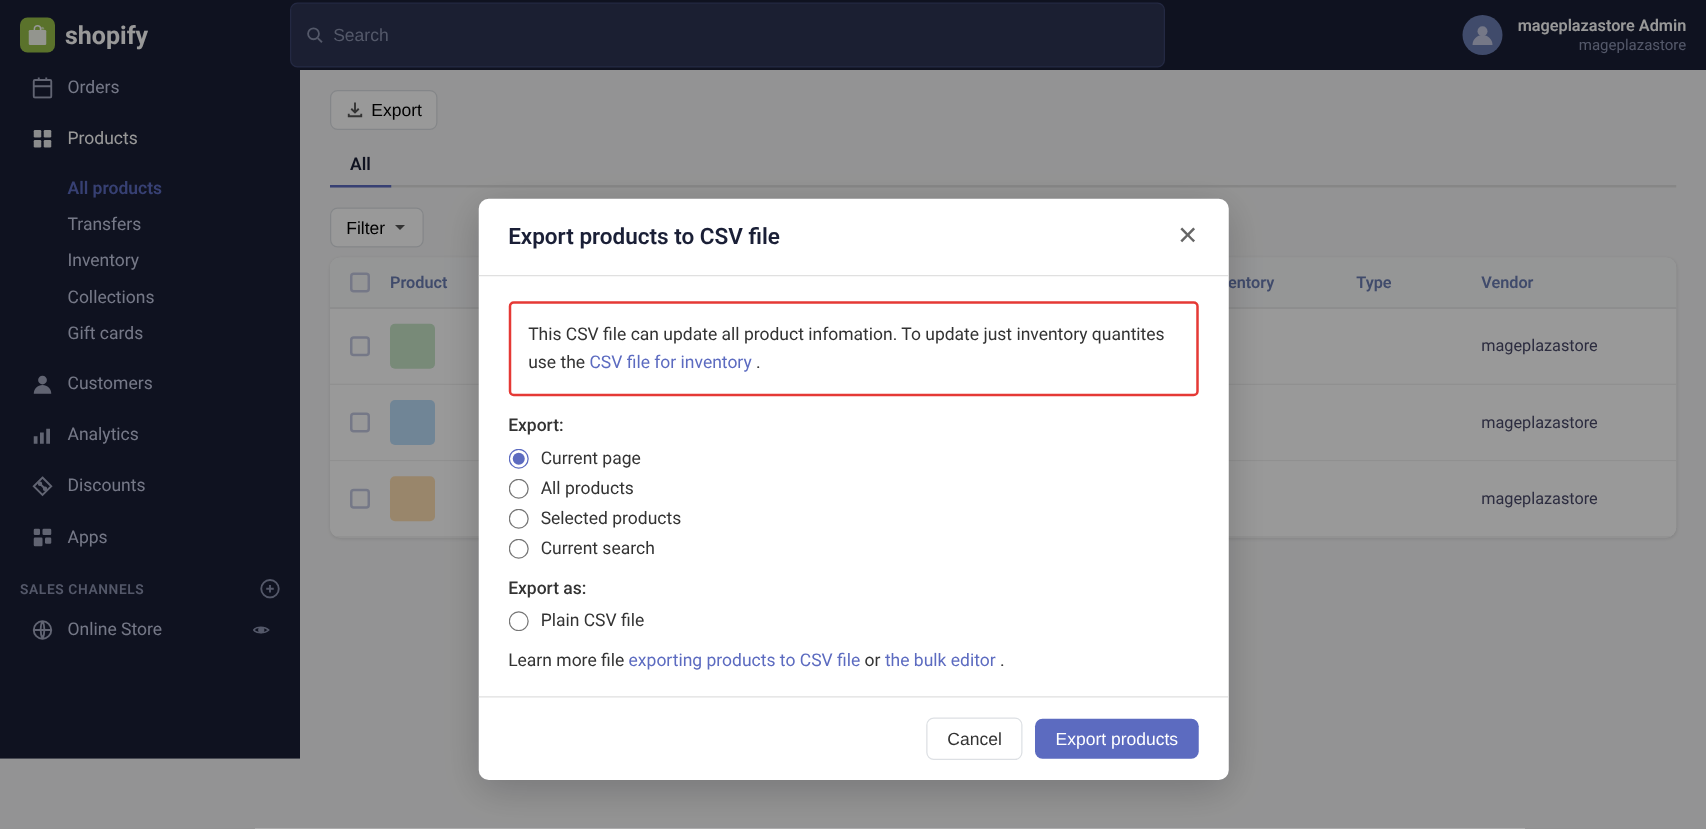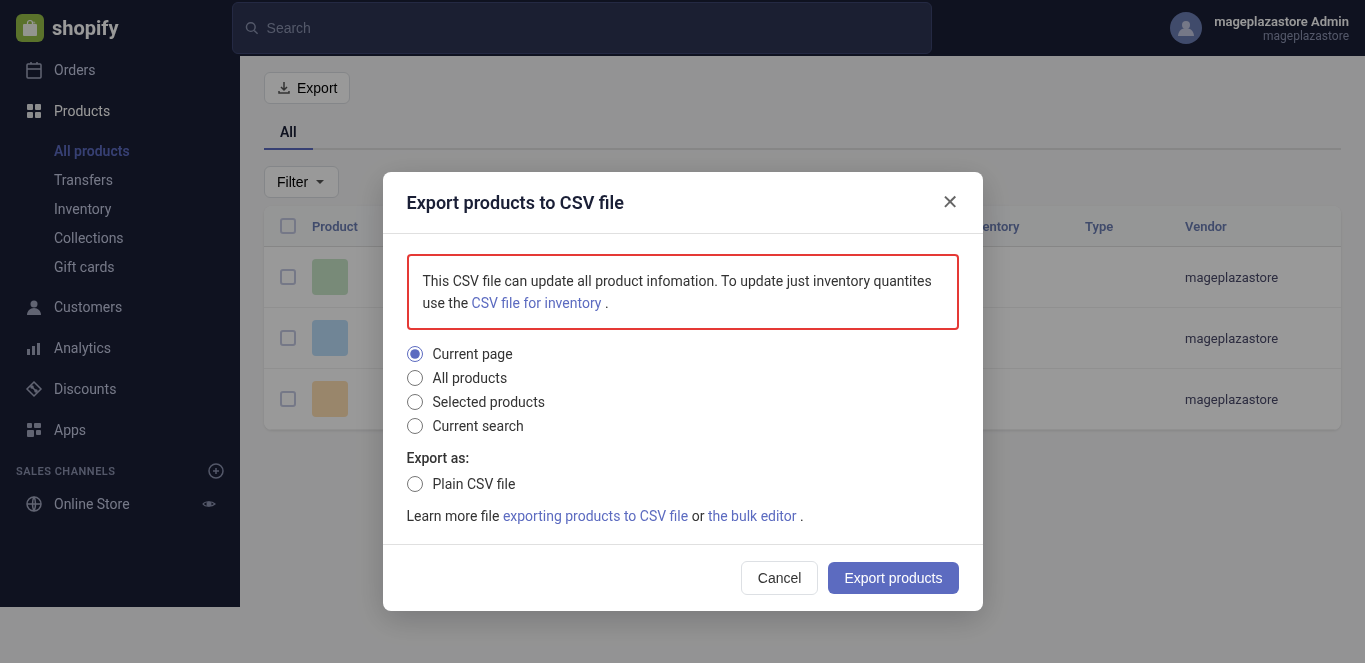--- a/index.html
+++ b/index.html
@@ -348,20 +348,21 @@
       <span class="modal-title">Export products to CSV file</span>
       <button class="modal-close">✕</button>
     </div>
     <div class="modal-body">
       <div class="info-box">
         <span>This CSV file can update all product infomation. To update just inventory quantites use the</span>
         <a href="#">CSV file for inventory</a>
         <span>.</span>
       </div>
       <div class="export-section">
+        <div class="export-label">Export:</div>
         <div class="radio-group">
           <label class="radio-item">
             <input type="radio" name="export-scope" checked="" style="">
             <span>Current page</span>
           </label>
           <label class="radio-item">
             <input type="radio" name="export-scope" style="">
             <span>All products</span>
           </label>
           <label class="radio-item">

